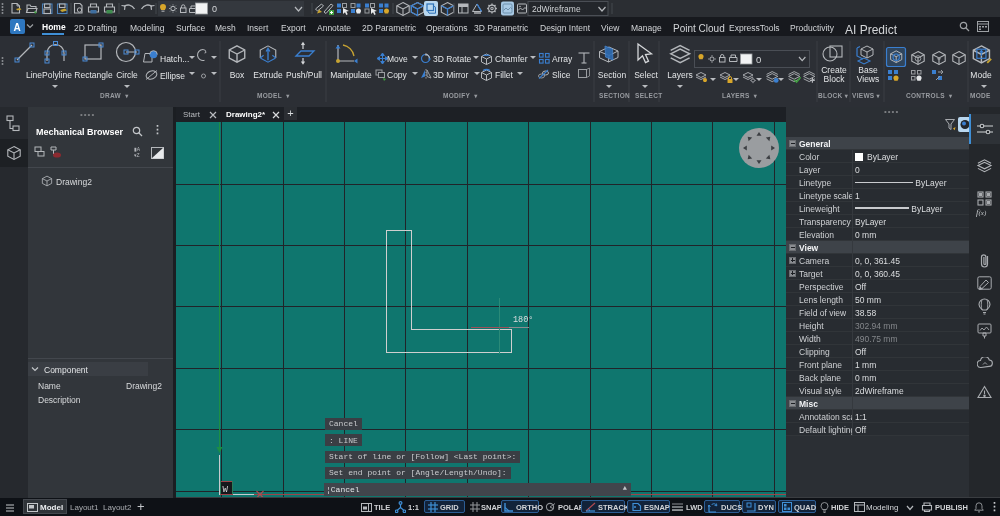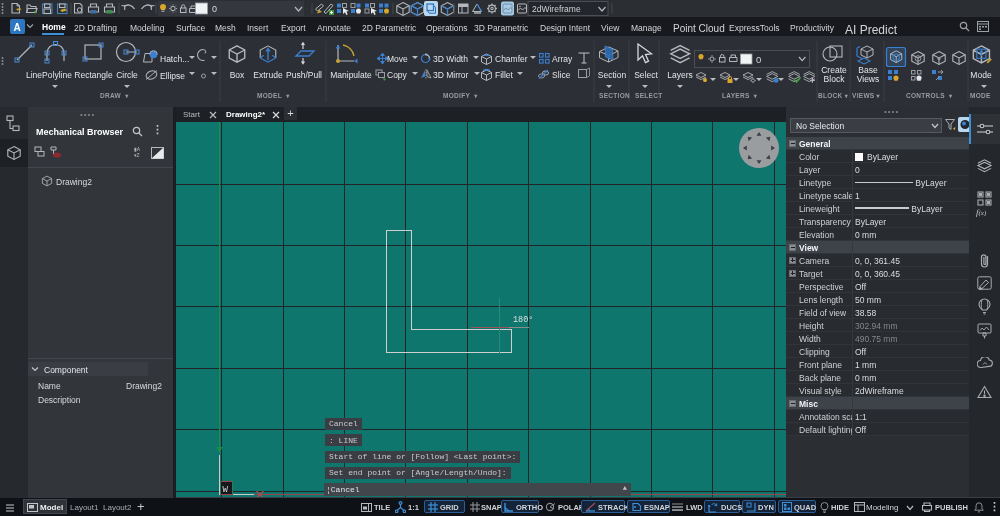--- a/index.html
+++ b/index.html
@@ -551,21 +551,21 @@
     <div class="abs lbl" style="left:72px;top:34px;width:43px;text-align:center;">Rectangle</div>
     <div class="abs lbl" style="left:106px;top:34px;width:42px;text-align:center;">Circle</div>
     <div class="abs lbl" style="left:160px;top:18px;">Hatch...</div>
     <div class="abs lbl" style="left:160px;top:34.5px;">Ellipse</div>
     <div class="abs lbl" style="left:217px;top:34px;width:40px;text-align:center;">Box</div>
     <div class="abs lbl" style="left:248px;top:34px;width:40px;text-align:center;">Extrude</div>
     <div class="abs lbl" style="left:284px;top:34px;width:40px;text-align:center;">Push/Pull</div>
     <div class="abs lbl" style="left:328px;top:34px;width:46px;text-align:center;">Manipulate</div>
     <div class="abs lbl" style="left:387px;top:18px;">Move</div>
     <div class="abs lbl" style="left:387px;top:34px;">Copy</div>
-    <div class="abs lbl" style="left:433px;top:18px;">3D Width</div>
+    <div class="abs lbl" style="left:433px;top:18px;">3D Rotate</div>
     <div class="abs lbl" style="left:433px;top:34px;">3D Mirror</div>
     <div class="abs lbl" style="left:495px;top:18px;">Chamfer</div>
     <div class="abs lbl" style="left:495px;top:34px;">Fillet</div>
     <div class="abs lbl" style="left:552px;top:18px;">Array</div>
     <div class="abs lbl" style="left:552px;top:34px;">Slice</div>
     <div class="abs lbl" style="left:592px;top:34px;width:40px;text-align:center;">Section</div>
     <div class="abs lbl" style="left:626px;top:34px;width:40px;text-align:center;">Select</div>
     <div class="abs lbl" style="left:660px;top:34px;width:40px;text-align:center;">Layers</div>
     <div class="abs lbl" style="left:815px;top:30px;text-align:center;width:38px;line-height:8.5px;">Create<br>Block</div>
     <div class="abs lbl" style="left:848px;top:30px;text-align:center;width:40px;line-height:8.5px;">Base<br>Views</div>
@@ -740,26 +740,20 @@
       <div class="abs" style="left:149px;top:343.5px;background:#3a3e44;color:#c9cbce;font-size:8px;font-family:'Liberation Mono',monospace;padding:1.5px 4px;">Start of line or [Follow] &lt;Last point&gt;:</div>
       <div class="abs" style="left:149px;top:359.5px;background:#3a3e44;color:#c9cbce;font-size:8px;font-family:'Liberation Mono',monospace;padding:1.5px 4px;">Set end point or [Angle/Length/Undo]:</div>
       <div class="abs" style="left:148px;top:376px;width:307px;height:12.5px;background:#41454c;color:#e3e5e7;font-size:8px;font-family:'Liberation Mono',monospace;">
         <span style="position:absolute;left:2px;top:1.5px;">¦Cancel</span>
         <span style="position:absolute;right:4px;top:1px;color:#c3c6c9;font-size:7px;">▲</span>
       </div>
     </div>
 
     <div class="abs" style="left:786px;top:0;width:183px;height:391px;background:#2b2f34;">
       <div class="abs" style="left:98px;top:0px;color:#7e8184;font-size:8px;letter-spacing:1px;">••••</div>
-      <div class="abs" style="left:4px;top:11px;width:150px;height:13px;background:#3a3e44;border:1px solid #565a60;">
-        <div class="abs" style="left:5px;top:2px;color:#e8eaec;font-size:8.5px;">No Selection</div>
-        <svg class="abs" style="left:140px;top:4px" width="8" height="6" viewBox="0 0 8 6">
-            <path d="M1 1 l3 3.5 l3 -3.5" stroke="#c3c6c9" fill="none" stroke-width="1.2"></path>
-          </svg>
-      </div>
       <svg class="abs" style="left:158px;top:11px" width="13" height="14" viewBox="0 0 13 14">
           <path d="M1.5 1.5 h9 l-3.5 4.5 v5.5 l-2 -1.5 v-4 z" fill="none" stroke="#a9acb0" stroke-width="1"></path>
           <path d="M9 10.5 l2.5 -1.5 l-0.8 3.2 z" fill="#d8a62a"></path>
         </svg>
       <div class="abs" style="left:172px;top:10px;width:14px;height:15px;background:#b9d7ef;border-radius:2px;">
         <svg style="margin:2px" width="10" height="11" viewBox="0 0 10 11">
             <circle cx="5" cy="5.5" r="4.5" fill="#22262b"></circle>
             <circle cx="4" cy="4.5" r="2" fill="#3a7fd0"></circle>
           </svg>
       </div>

